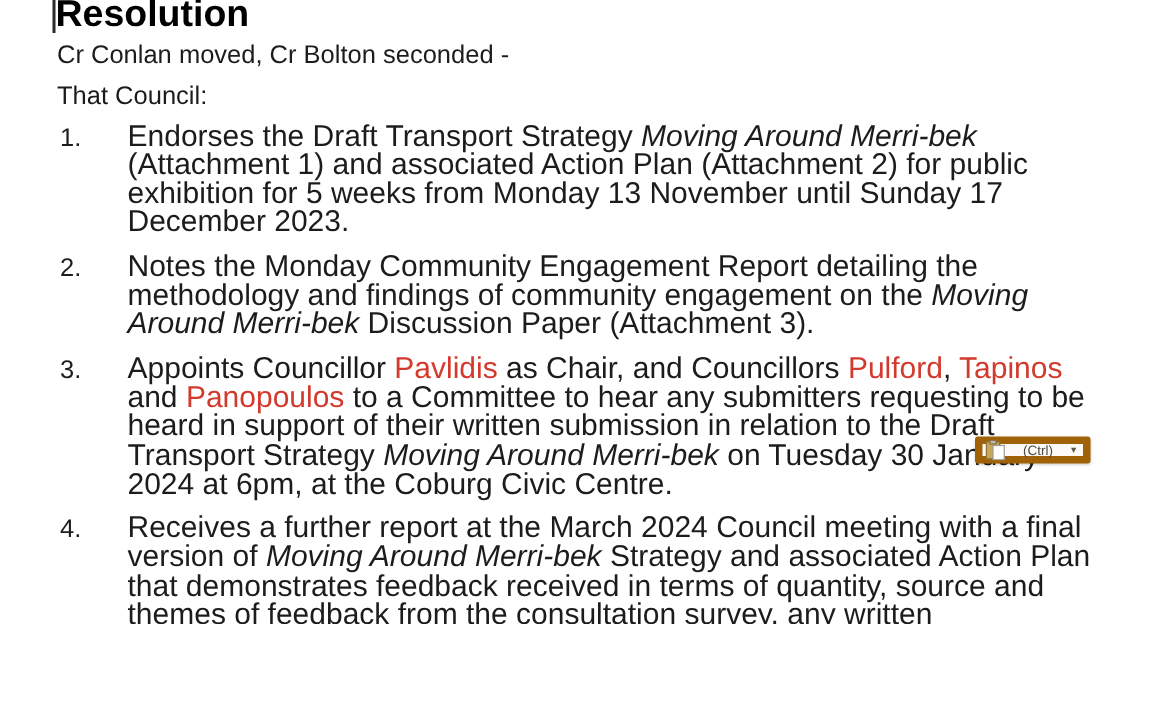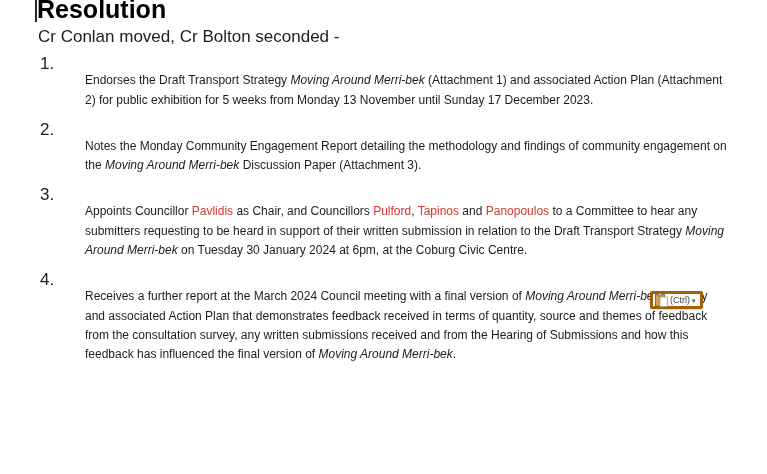--- a/index.html
+++ b/index.html
@@ -51,38 +51,37 @@
   .item + .item{margin-top:10px;}
   .item .num{
     flex:0 0 47px;
     box-sizing:border-box;
     padding-left:2px;
     font-size:17px;
     line-height:19.3px;
   }
   .item .body{
     width:645px;
-    font-size:12px;
+    font-size:20px;
     line-height:19.3px;
-    margin-top:17px;
   }
   .run-n{font-style:normal;text-align:right;}
   .run-i{font-style:italic;}
   .run-r{color:var(--red);}
   .paste-btn{
     position:absolute;
     left:650px;top:291px;
     height:18px;
     box-sizing:border-box;
     display:flex;
     align-items:center;
-    gap:2px;
+    gap:12px;
     padding:1px 4px 1px 2px;
     background:#fbfaf7;
-    border:3px solid #a16207;
+    border:5px solid #a16207;
     border-radius:2px;
     box-shadow:0 1px 2px rgba(0,0,0,.18);
     cursor:pointer;
   }
   .pb-icon{
     display:inline-flex;
     width:13px;height:14px;
   }
   .pb-label{
     font-size:9px;
@@ -98,20 +97,21 @@
 </head>
 <body>
 
 <div class="page">
   <span class="caret"></span>
 
   <h1 class="doc-heading">Resolution</h1>
 
   <div id="intro-section">
       <p class="intro"><span class="run-n">Cr Conlan moved, Cr Bolton seconded -</span></p>
+      <p class="intro"><span class="run-n">That Council:</span></p>
     </div>
 
   <div id="res-list" class="res-list">
       <div class="item">
         <span class="num">1.</span>
         <div class="body"><span class="run-n">Endorses the Draft Transport Strategy </span><span class="run-i">Moving Around Merri-bek</span><span class="run-n"> (Attachment 1) and associated Action Plan (Attachment 2) for public exhibition for 5 weeks from Monday 13 November until Sunday 17 December 2023.</span></div>
       </div>
       <div class="item">
         <span class="num">2.</span>
         <div class="body"><span class="run-n">Notes the Monday Community Engagement Report detailing the methodology and findings of community engagement on the </span><span class="run-i">Moving Around Merri-bek</span><span class="run-n"> Discussion Paper (Attachment 3).</span></div>

